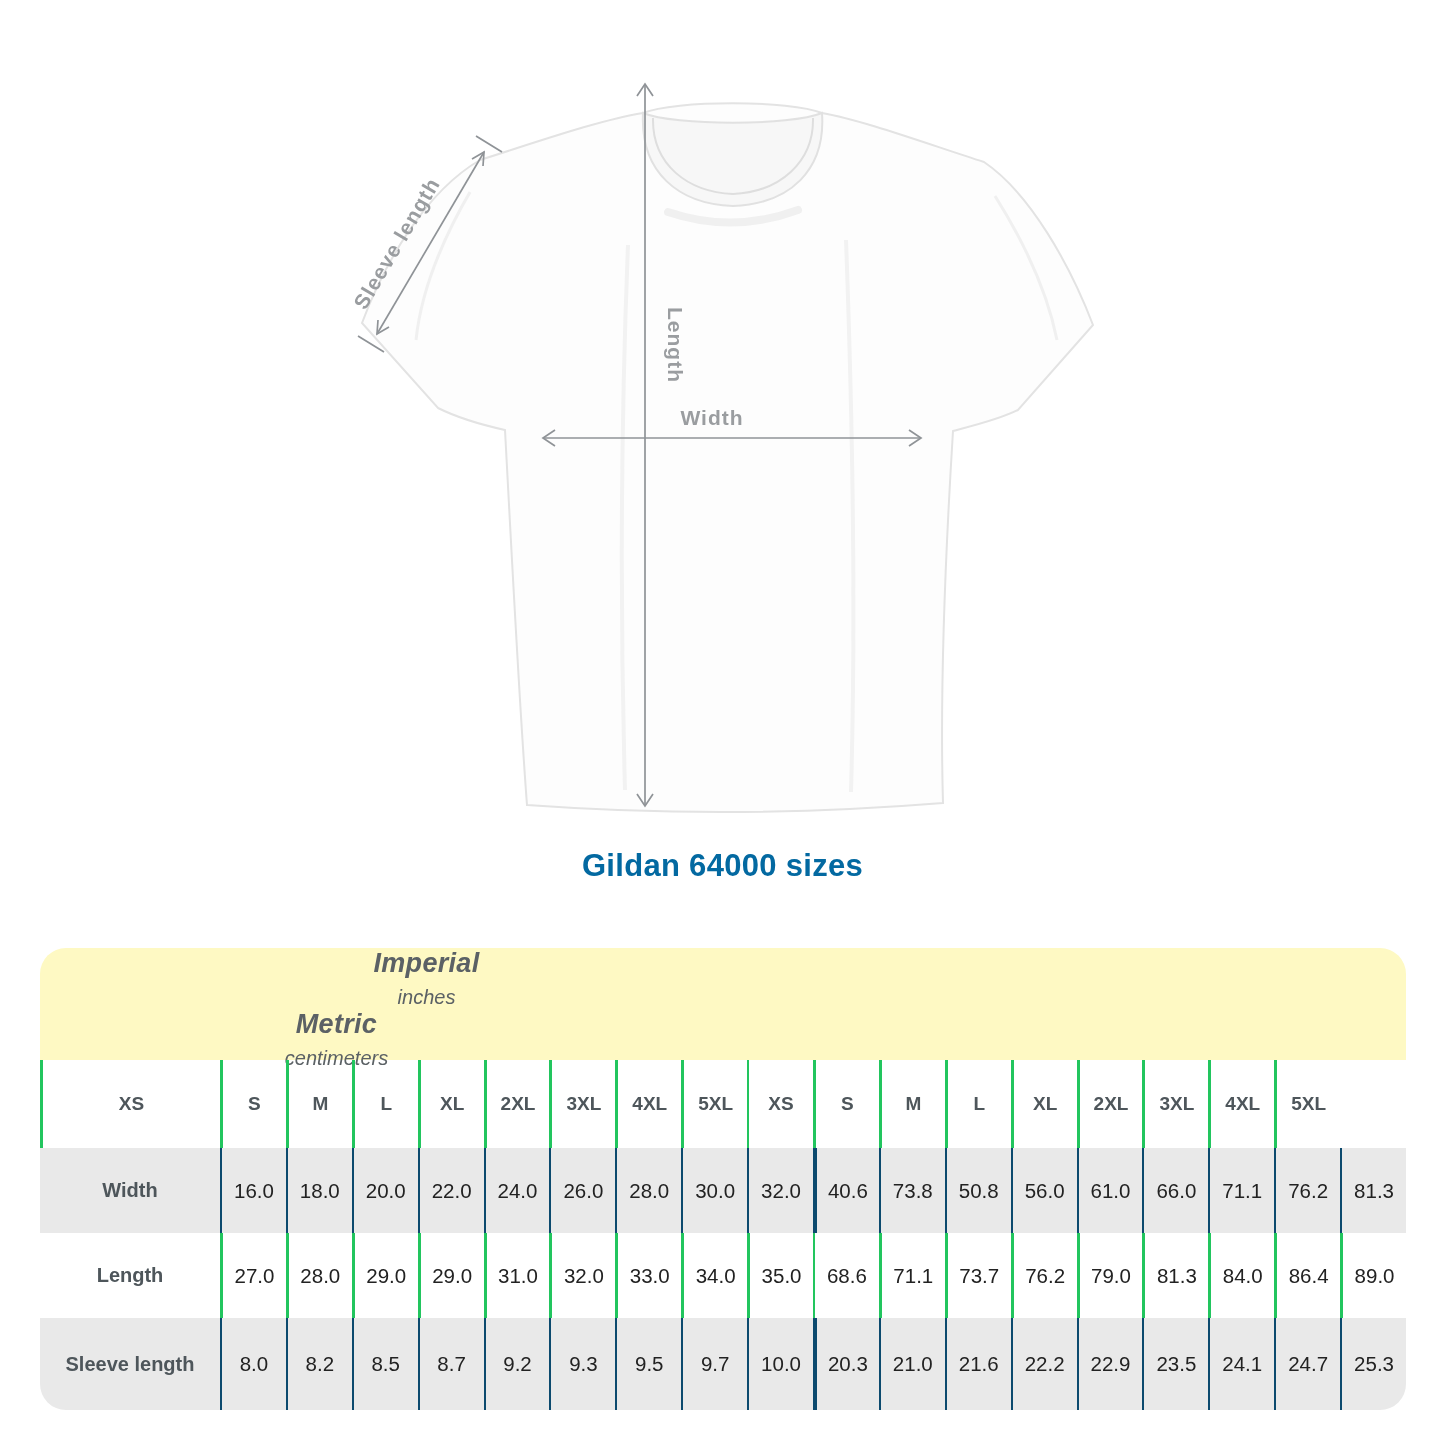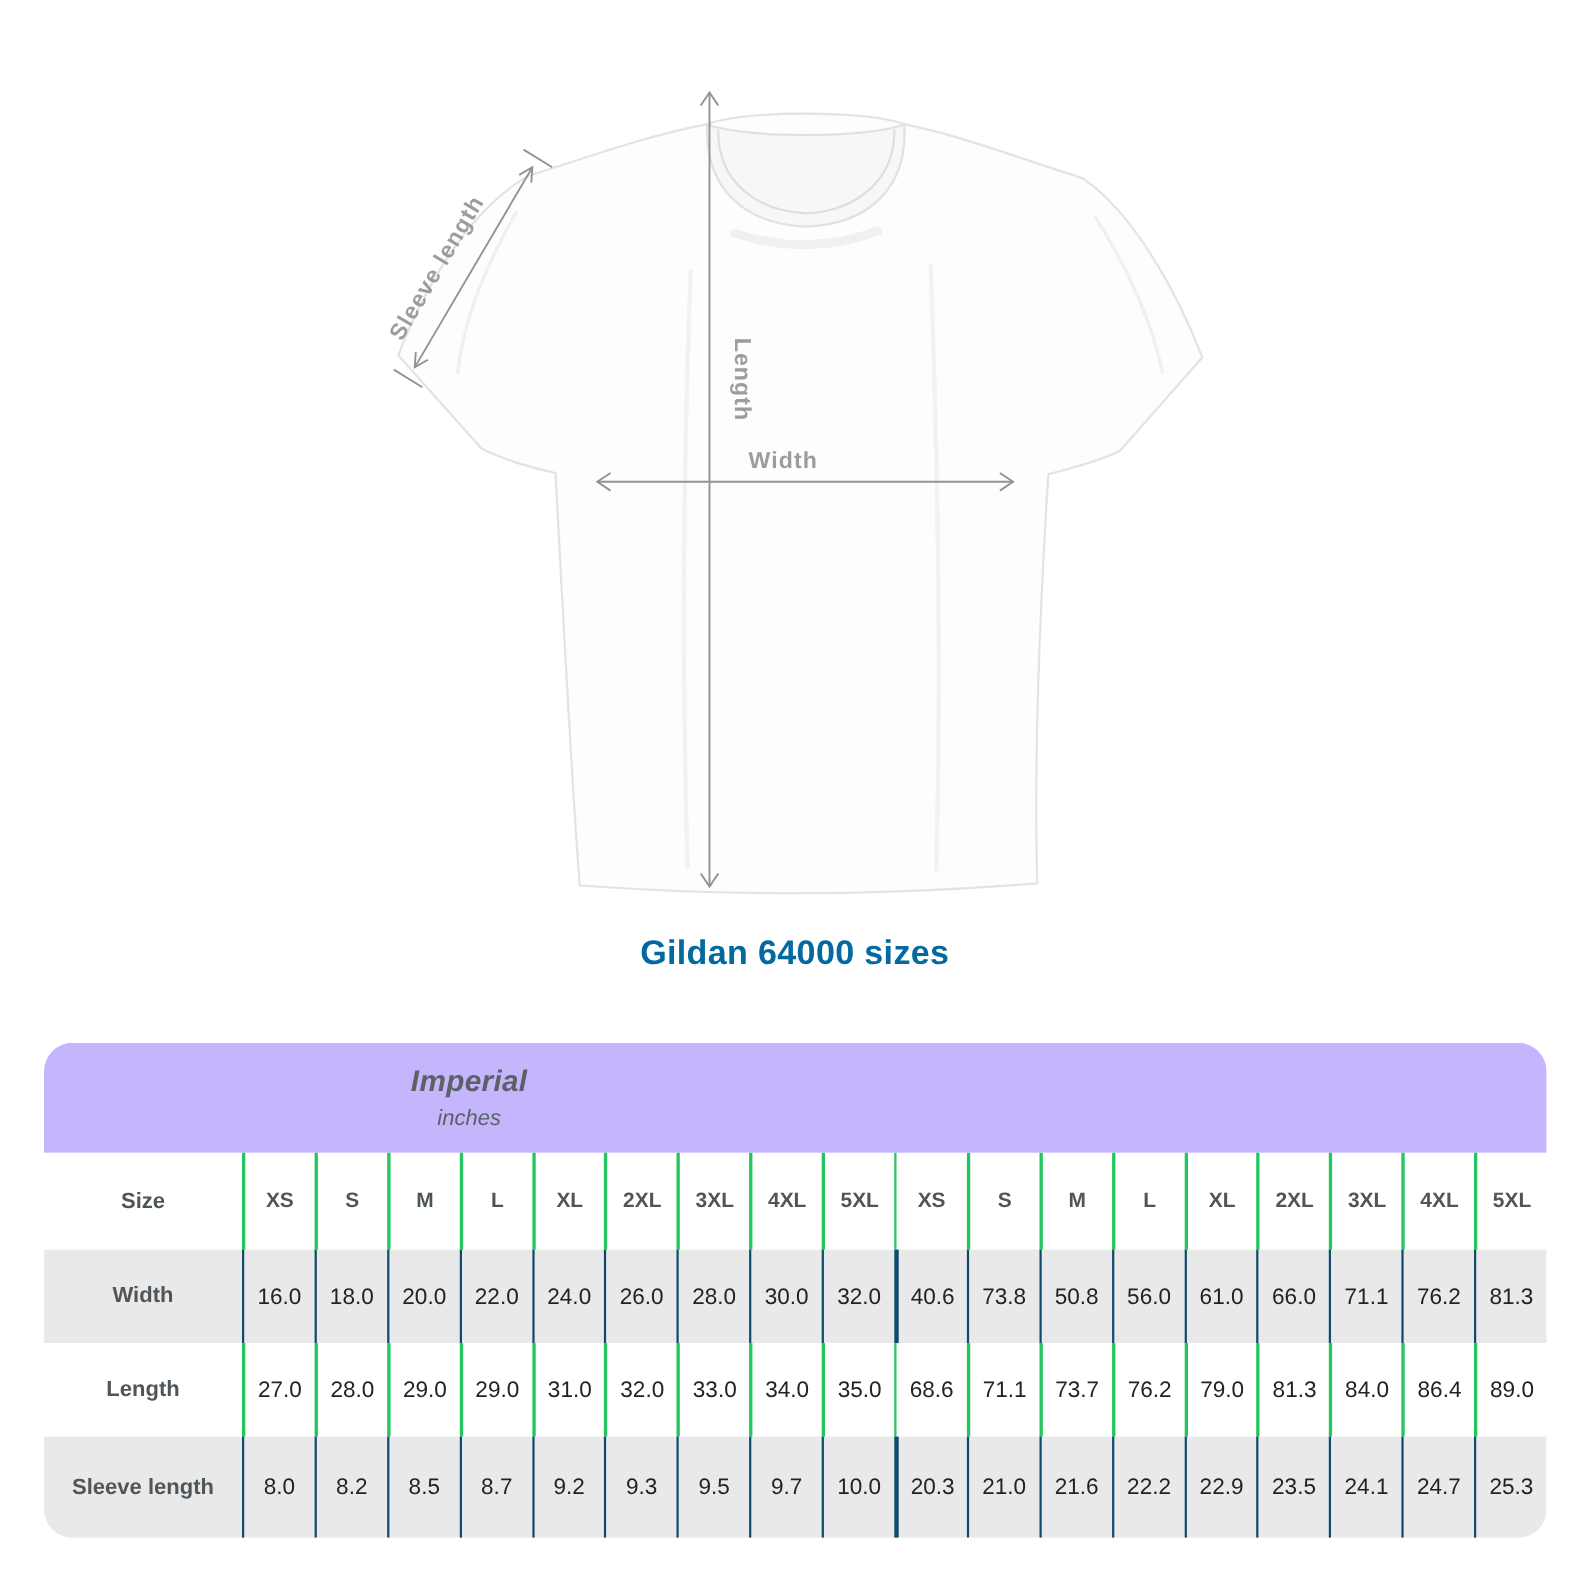--- a/index.html
+++ b/index.html
@@ -10,21 +10,21 @@
   .diagram{position:absolute;left:0;top:0;width:1445px;height:845px;}
 
   
   .title{position:absolute;left:0;top:848px;width:1445px;text-align:center;
          font-size:31px;font-weight:bold;color:#0369a1;letter-spacing:.3px;}
   .subtitle{position:absolute;left:0;top:896px;width:1445px;text-align:center;
          font-size:20.5px;font-style:italic;color:#3d3d3d;}
 
   
   .tbl{position:absolute;left:40px;top:948px;width:1366px;border-radius:26px;overflow:hidden;}
-  .tbl-head{display:flex;background:#c4b5fd;height:100px;}
+  .tbl-head{display:flex;background:#fef9c3;height:112px;flex-direction:column;}
   .tbl-head .half{display:flex;flex-direction:column;justify-content:center;align-items:center;gap:7px;}
   .half.imperial{width:773px;}
   .half.metric{width:593px;}
   .group-name{font-size:27px;font-weight:bold;font-style:italic;color:#5b6165;letter-spacing:.3px;}
   .group-unit{font-size:20px;font-style:italic;color:#5b6165;}
 
   .row{display:grid;grid-template-columns:180px repeat(18,1fr);align-items:stretch;}
   .row.size-row{height:88px;background:#ffffff;}
   .row.r-width{height:85px;background:#e9e9e9;}
   .row.r-length{height:85px;background:#ffffff;}
@@ -116,24 +116,27 @@
 
   <div class="title">Gildan 64000 sizes</div>
 
   <div class="tbl">
 
     <div class="tbl-head">
       <div class="half imperial">
         <div class="group-name">Imperial</div>
         <div class="group-unit">inches</div>
       </div>
+      <div class="half metric">
+        <div class="group-name">Metric</div>
+        <div class="group-unit">centimeters</div>
+      </div>
     </div>
 
     <div class="row size-row">
-      <div class="cell lbl">Size</div>
       <div class="cell hdr v">XS</div>
       <div class="cell hdr v">S</div>
       <div class="cell hdr v">M</div>
       <div class="cell hdr v">L</div>
       <div class="cell hdr v">XL</div>
       <div class="cell hdr v">2XL</div>
       <div class="cell hdr v">3XL</div>
       <div class="cell hdr v">4XL</div>
       <div class="cell hdr v">5XL</div>
       <div class="cell hdr v m0">XS</div>

